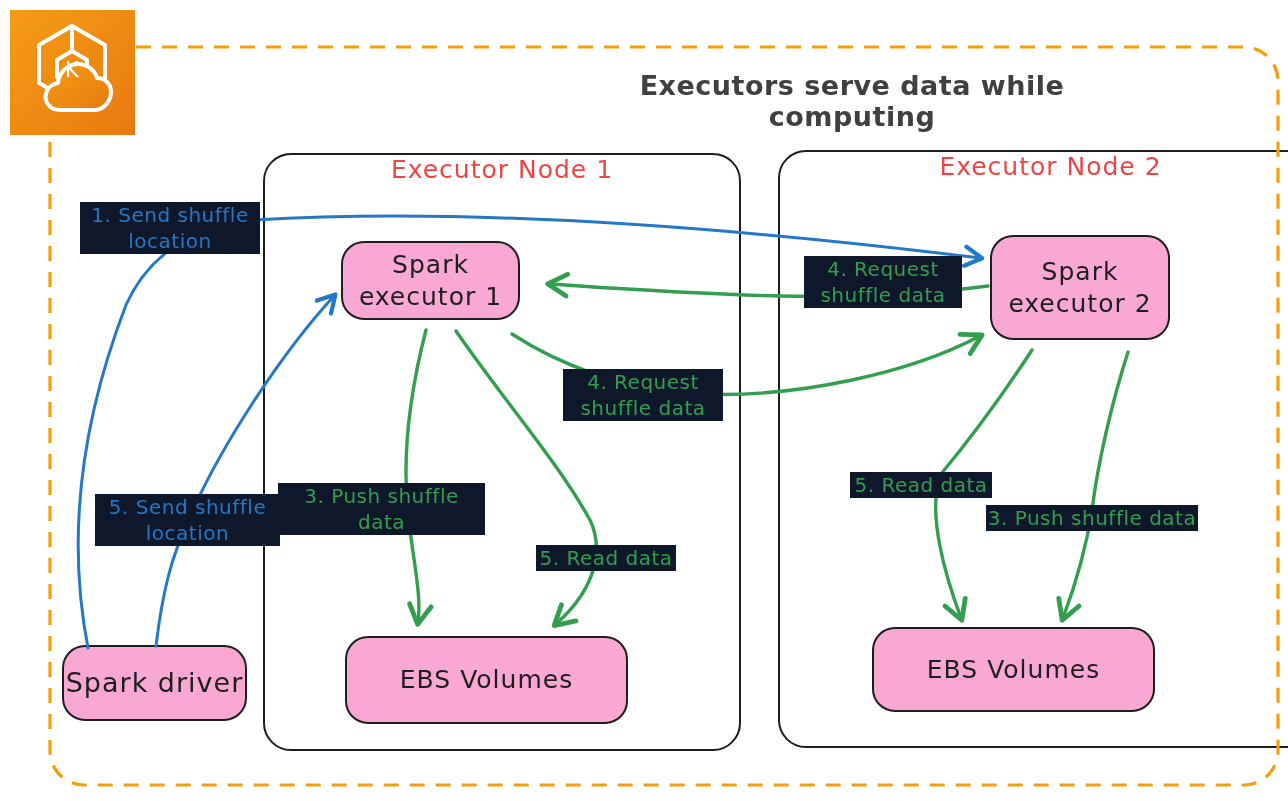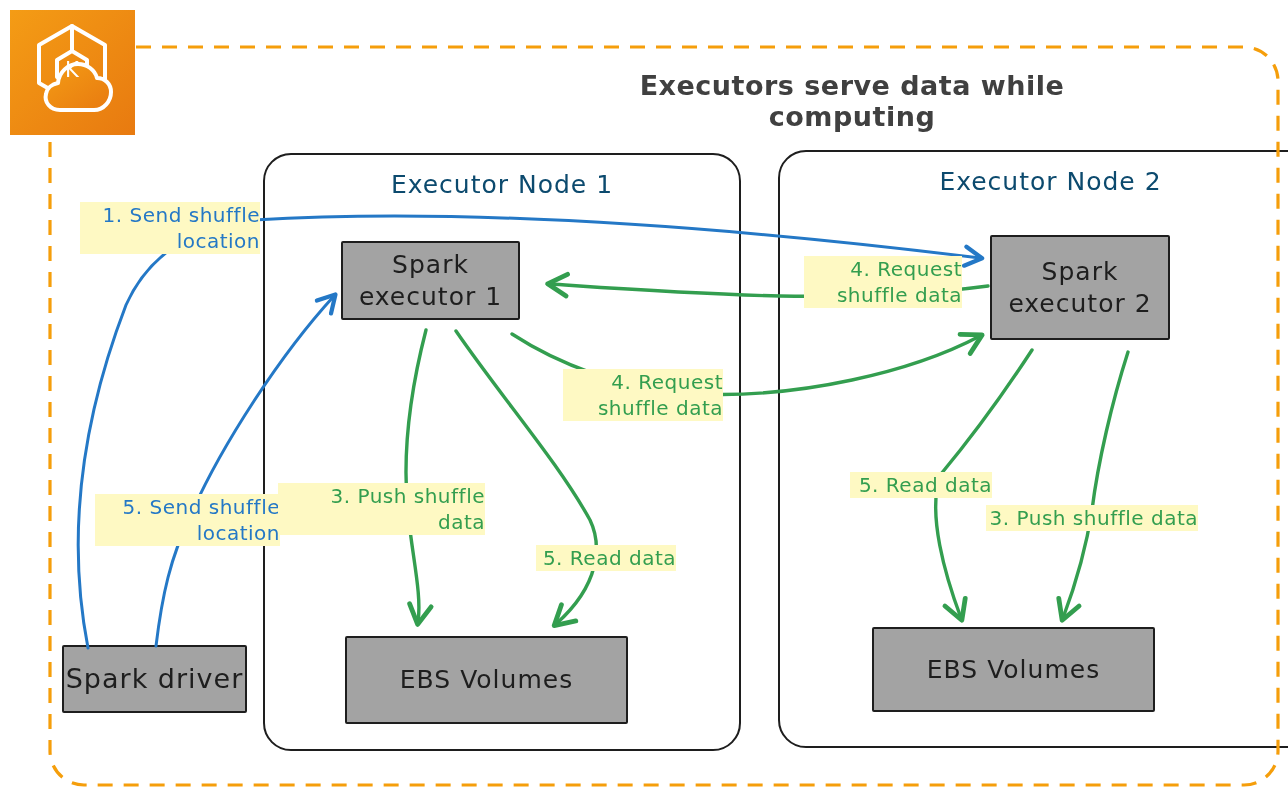--- a/index.html
+++ b/index.html
@@ -2,58 +2,57 @@
 <html><head>
 <meta charset="utf-8">
 <style>
   * { margin: 0; padding: 0; box-sizing: border-box; }
   html, body { width: 1288px; height: 801px; background: #ffffff; overflow: hidden; }
   body { position: relative; font-family: "DejaVu Sans", "Liberation Sans", sans-serif; color: #1d1d1d; }
 
   
   .shape {
     position: absolute;
-    background: #a3a3a3;
+    background: #f9a8d4;
     border: 2.6px solid #1e1e1e;
-    border-radius: 2px;
+    border-radius: 23px;
     display: flex;
     align-items: center;
     justify-content: center;
     text-align: center;
   }
   .node {
     border-radius: 28px;
     background: #ffffff;
     justify-content: flex-start;
     flex-direction: column;
   }
   .node-title {
-    margin-top: 15px;
     font-size: 25px;
     letter-spacing: 1px;
-    color: #0c4a6e;
+    color: #ef4444;
     white-space: pre-line;
   }
   .box-label {
     font-size: 25px;
     letter-spacing: 1px;
     line-height: 1.28;
     color: #1e1e1e;
     white-space: pre-line;
   }
 
   
   #overlay { position: absolute; left: 0; top: 0; width: 1288px; height: 801px; pointer-events: none; z-index: 5; }
 
   
   .edge-label {
     position: absolute;
     z-index: 6;
-    background: #fef9c3;
-    text-align: right;
+    background: #0f172a;
+    text-align: center;
     font-size: 20px;
     line-height: 1.3;
     letter-spacing: 0.5px;
     white-space: pre-line;
   }
   .blue-text  { color: #2478c6; }
   .green-text { color: #339e4f; }
 
   #title {
     position: absolute;
@@ -68,21 +67,21 @@
 
   #eks-icon { position: absolute; left: 10px; top: 10px; width: 125px; height: 125px; z-index: 7; }
 
   
   #node1   { left: 263px; top: 153px; width: 478px; height: 598px; }
   #node2   { left: 778px; top: 150px; width: 545px; height: 598px; }
   #se1     { left: 341px; top: 241px; width: 179px; height: 79px;  }
   #se2     { left: 990px; top: 235px; width: 180px; height: 105px; }
   #ebs1    { left: 345px; top: 636px; width: 283px; height: 88px;  }
   #ebs2    { left: 872px; top: 627px; width: 283px; height: 85px;  }
-  #driver  { left: 62px;  top: 645px; width: 185px; height: 68px;  }
+  #driver  { left: 62px;  top: 645px; width: 185px; height: 76px;  }
   #driver .box-label { font-size: 27px; }
 
   #lbl-send1   { left: 80px;  top: 202px; width: 180px; }
   #lbl-send2   { left: 95px;  top: 494px; width: 185px; }
   #lbl-push1   { left: 278px; top: 483px; width: 207px; }
   #lbl-read1   { left: 536px; top: 545px; width: 140px; }
   #lbl-req-top { left: 804px; top: 256px; width: 158px; }
   #lbl-req-bot { left: 563px; top: 369px; width: 160px; }
   #lbl-read2   { left: 850px; top: 472px; width: 142px; }
   #lbl-push2   { left: 986px; top: 505px; width: 212px; }

